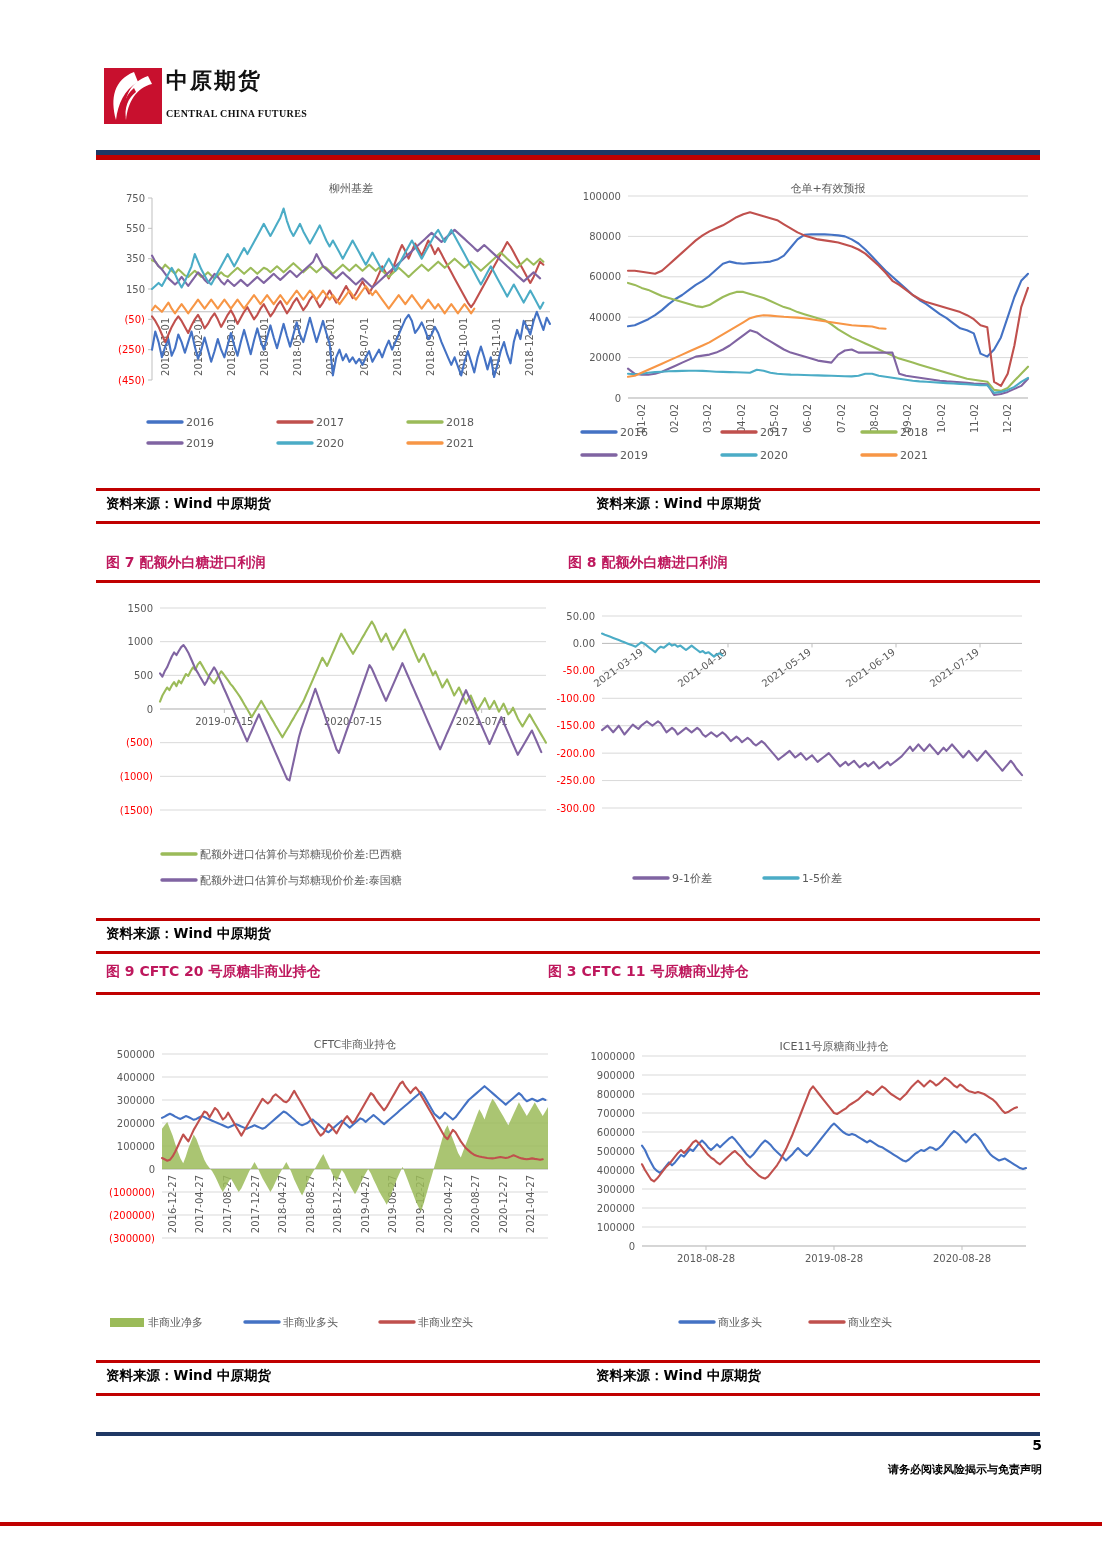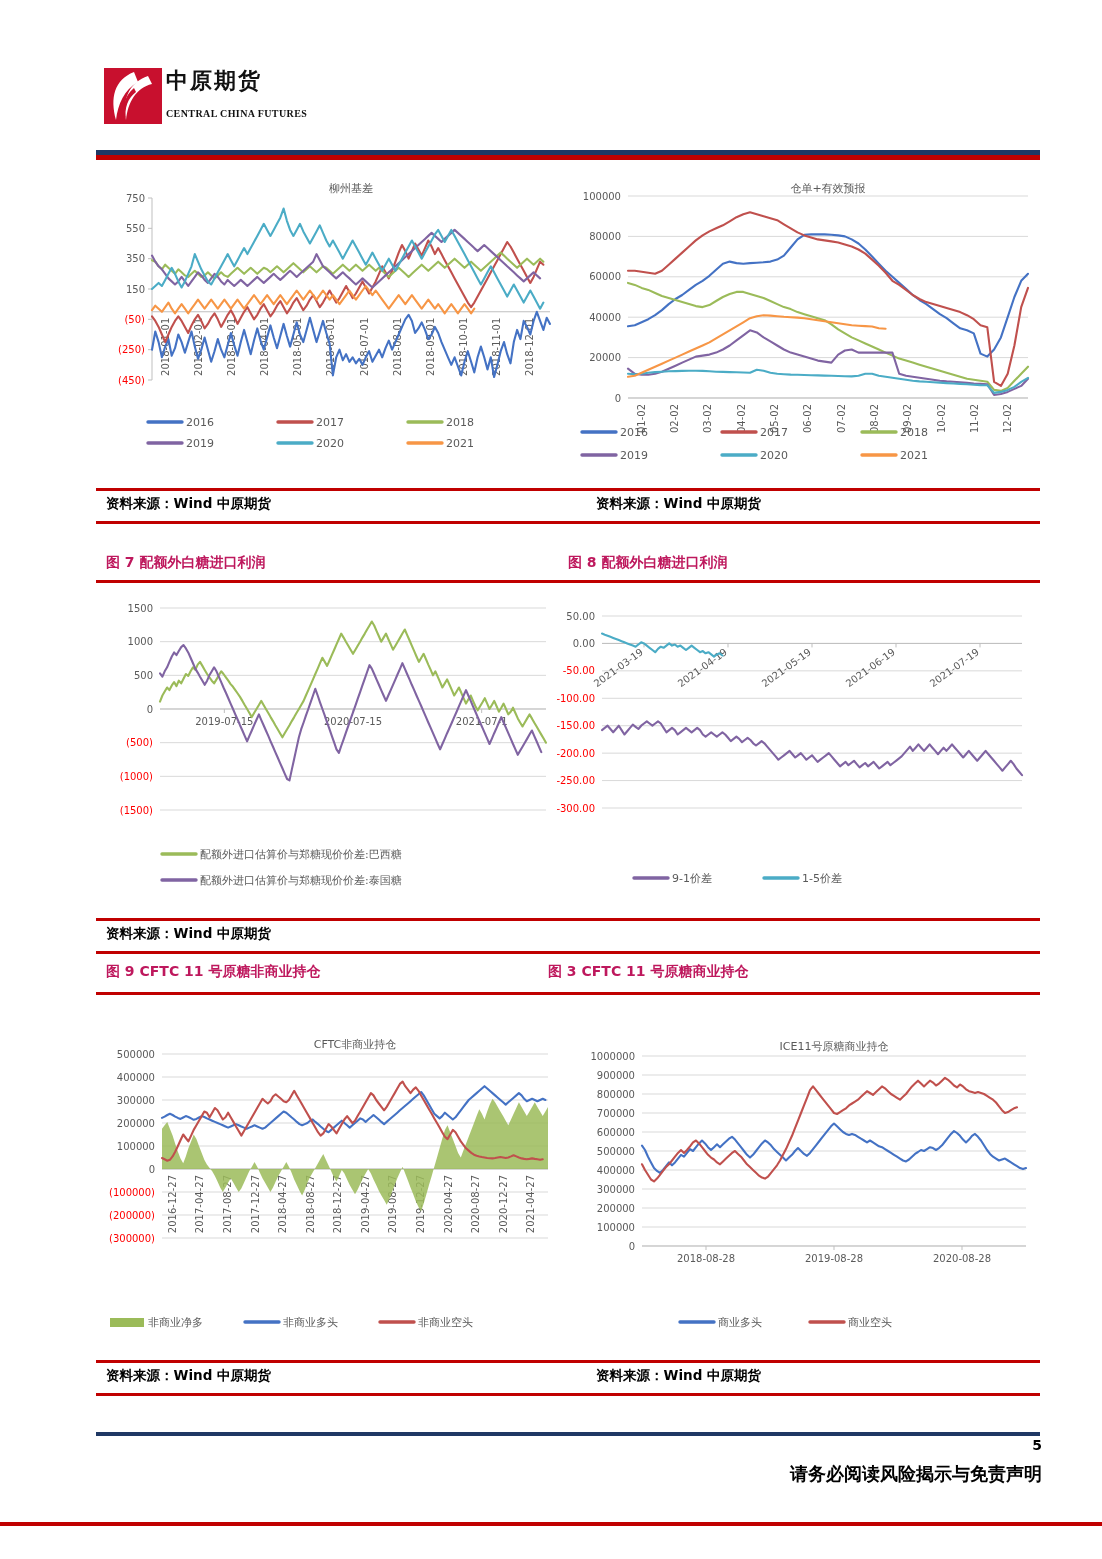--- a/index.html
+++ b/index.html
@@ -35,21 +35,21 @@
   .axlab-neg{font-family:"DejaVu Sans",sans-serif;font-size:10px;fill:#FF0000;}
   .lg{font-family:"DejaVu Sans",sans-serif;font-size:11px;fill:#5a5a5a;}
   .gridline{stroke:#d9d9d9;stroke-width:1;}
   .axisline{stroke:#bfbfbf;stroke-width:1;}
   .sline{fill:none;stroke-width:1.6;stroke-linejoin:round;stroke-linecap:round;}
   .sline{fill:none;stroke-width:2.1;stroke-linejoin:round;stroke-linecap:round;}
 
   
   .rule-blue-bot{position:absolute;left:96px;top:1432px;width:944px;height:4px;background:#1F3864;}
   .pagenum{position:absolute;right:60px;top:1437px;font-family:"DejaVu Sans",sans-serif;font-size:14px;font-weight:bold;color:#000;}
-  .footnote{position:absolute;right:60px;top:1462px;font-family:"DejaVu Sans",sans-serif;font-size:18px;font-weight:bold;color:#000;white-space:nowrap;}
+  .footnote{position:absolute;right:60px;top:1462px;font-family:"DejaVu Sans",sans-serif;font-size:11px;font-weight:bold;color:#000;white-space:nowrap;}
   .rule-red-bot{position:absolute;left:0px;top:1522px;width:1102px;height:4px;background:#C00000;}
 </style>
 </head>
 <body>
 
 <div class="page">
 
   <div class="header">
     <div class="logo">
       <svg class="logo-mark" viewBox="0 0 58 56">
@@ -244,21 +244,21 @@
         <text x="278" y="282" class="lg">1-5价差</text>
       </svg>
     </div>
 
   <div class="hr-red" style="top:918px;"></div>
   <div class="srcrow" style="top:921px;">
     <div class="src left">资料来源：Wind 中原期货</div>
   </div>
   <div class="hr-red" style="top:951px;"></div>
 
-  <div class="cap" style="left:106px;top:963px;">图 9 CFTC 11 号原糖非商业持仓</div>
+  <div class="cap" style="left:106px;top:963px;">图 9 CFTC 20 号原糖非商业持仓</div>
   <div class="cap" style="left:548px;top:963px;">图 3 CFTC 11 号原糖商业持仓</div>
   <div class="hr-red" style="top:992px;"></div>
 
   <div class="chart" id="chart-4" style="left:100px;top:1028px;width:460px;height:328px;text-align:right;">
       <svg width="460" height="328" viewBox="0 0 460 328">
         <text x="255" y="20" text-anchor="middle" class="ct">CFTC非商业持仓</text>
         <line x1="62" y1="26" x2="448" y2="26" class="gridline"></line>
         <text x="55" y="29.5" text-anchor="end" class="axlab">500000</text>
         <line x1="62" y1="49" x2="448" y2="49" class="gridline"></line>
         <text x="55" y="52.5" text-anchor="end" class="axlab">400000</text>

